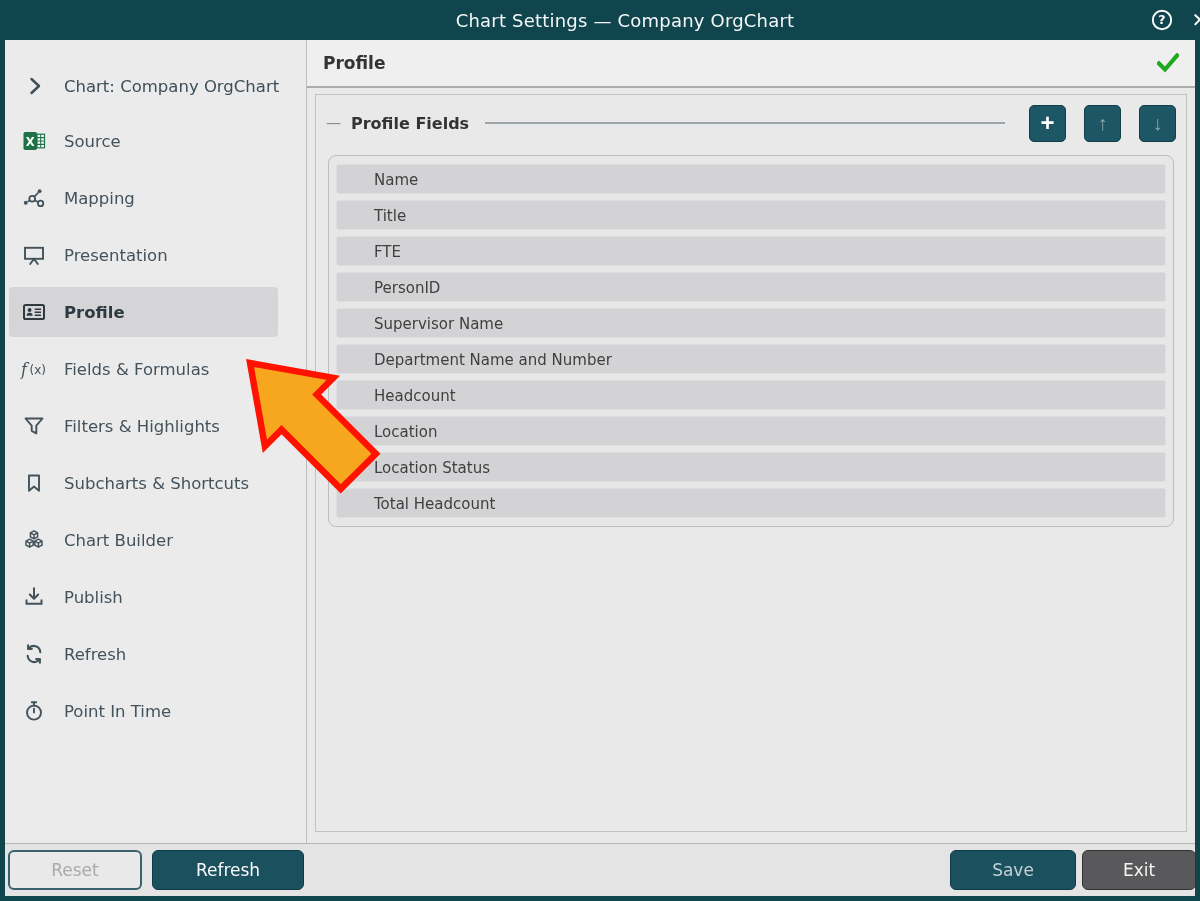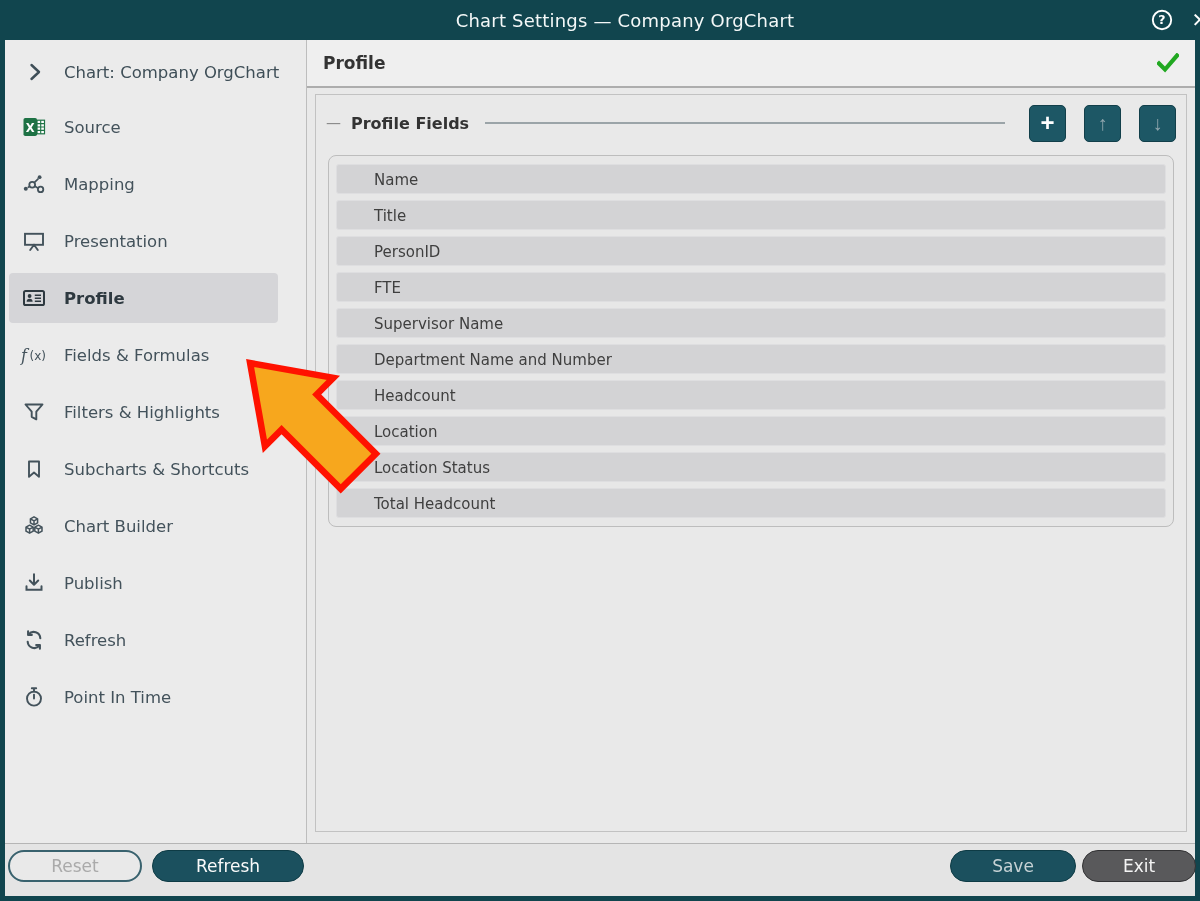--- a/index.html
+++ b/index.html
@@ -14,21 +14,21 @@
     position:absolute; top:0; left:0; width:1200px; height:40px;
     background:#11454E; display:flex; align-items:center; justify-content:center;margin-left:25px;
   }
   .titlebar-title { color:#F4F8F8; font-size:18px; letter-spacing:.2px; }
   .titlebar-actions { position:absolute; right:12px; top:0; height:40px; display:flex; align-items:center; gap:12px; }
   .tb-btn { width:26px; height:26px; display:flex; align-items:center; justify-content:center; cursor:pointer; }
   .close-x { color:#FFFFFF; font-size:20px; font-weight:bold; line-height:1; }
   
   .content { position:absolute; top:40px; left:5px; right:5px; bottom:57px; display:flex; }
   
-  .sidebar { width:302px; background:#EBEBEB; border-right:1px solid #BDBDBD; box-sizing:border-box; padding-top:2px; }
+  .sidebar { width:302px; background:#EBEBEB; border-right:1px solid #BDBDBD; box-sizing:border-box; padding-top:16px; }
   .chart-item { height:60px; display:flex; align-items:center; padding-left:15px; gap:14px; color:#3E4E57; font-size:16.5px; }
   .side-item {
     height:50px; margin:0 28px 7px 4px; display:flex; align-items:center;
     padding-left:10px; gap:15px; border-radius:4px; color:#43525B; font-size:16.5px; cursor:pointer;
   }
   .side-item.selected { background:#D5D5D8; color:#2E3940; font-weight:bold; }
   .side-icon { width:30px; height:26px; display:flex; align-items:center; justify-content:center; flex:none; }
   .side-icon svg { display:block; }
   
   .main { flex:1; background:#E9E9E9; display:flex; flex-direction:column; min-width:0; }
@@ -62,21 +62,21 @@
     border-radius:3px; padding-left:37px; margin-bottom:6px; font-size:15px; color:#3F3F3F;
     box-sizing:border-box; cursor:pointer;
   }
   .field-row:last-child { margin-bottom:0; }
   
   .footer {
     position:absolute; left:5px; right:5px; bottom:5px; height:52px;
     background:#E4E4E4; border-top:1px solid #B5B5B5;
   }
   .f-btn {
-    position:absolute; top:6px; height:32px; border-radius:18px; font-size:17px;
+    position:absolute; top:6px; height:40px; border-radius:6px; font-size:17px;
     font-family:inherit; cursor:pointer; box-sizing:border-box;text-align:center;
   }
   .f-reset  { left:3px;    width:134px; background:#E9E9E9; border:2px solid #39626E; color:#AAAAAA; }
   .f-refresh{ left:147px;  width:152px; background:#1B505E; border:1px solid #0E3B45; color:#FAFAFA; }
   .f-save   { left:945px;  width:126px; background:#1B505E; border:1px solid #0E3B45; color:#C6D2D5; }
   .f-exit   { left:1077px; width:114px; background:#59595B; border:1px solid #323234; color:#F4F4F4; }
   
   .callout { position:absolute; left:237px; top:352px; width:152px; height:148px; pointer-events:none; z-index:50; }
 </style>
 </head>
@@ -236,22 +236,22 @@
         <span class="legend-dash">—</span>
         <span class="legend-label">Profile Fields</span>
         <span class="legend-line"></span>
         <button class="sq-btn add">+</button>
         <button class="sq-btn move">↑</button>
         <button class="sq-btn move">↓</button>
       </div>
       <div class="fields-box" id="fields-box">
           <div class="field-row">Name</div>
           <div class="field-row">Title</div>
+          <div class="field-row">FTE</div>
           <div class="field-row">PersonID</div>
-          <div class="field-row">FTE</div>
           <div class="field-row">Supervisor Name</div>
           <div class="field-row">Department Name and Number</div>
           <div class="field-row">Headcount</div>
           <div class="field-row">Location</div>
           <div class="field-row">Location Status</div>
           <div class="field-row">Total Headcount</div>
         </div>
     </div>
   </div>
 </div>

